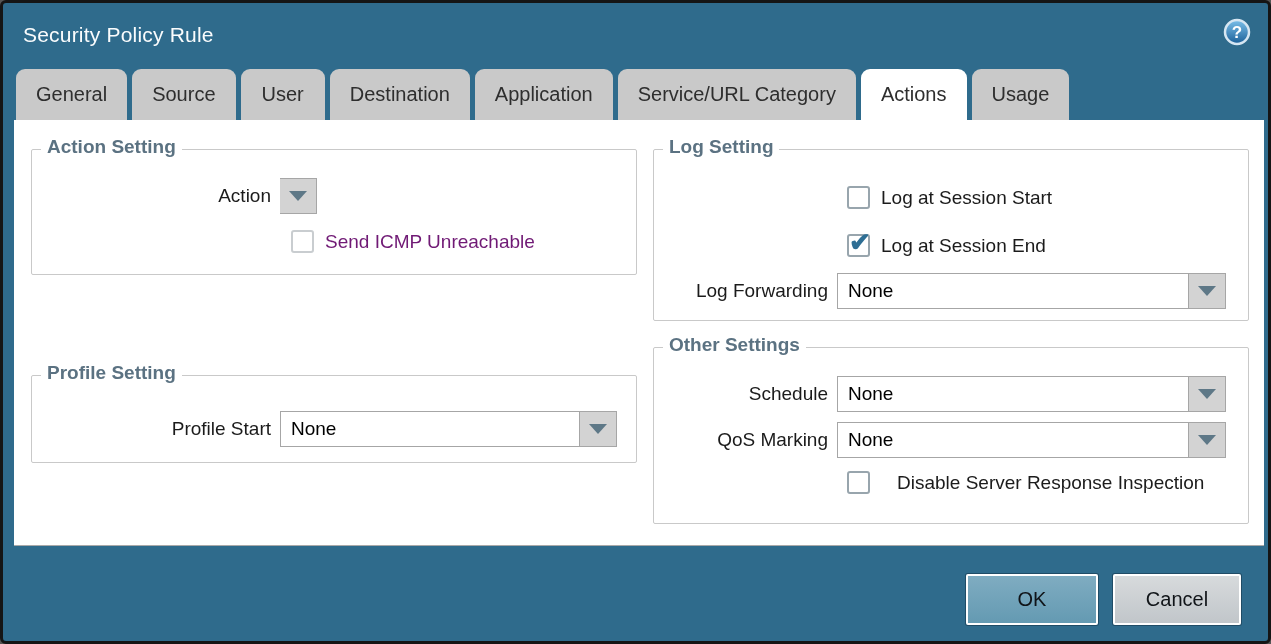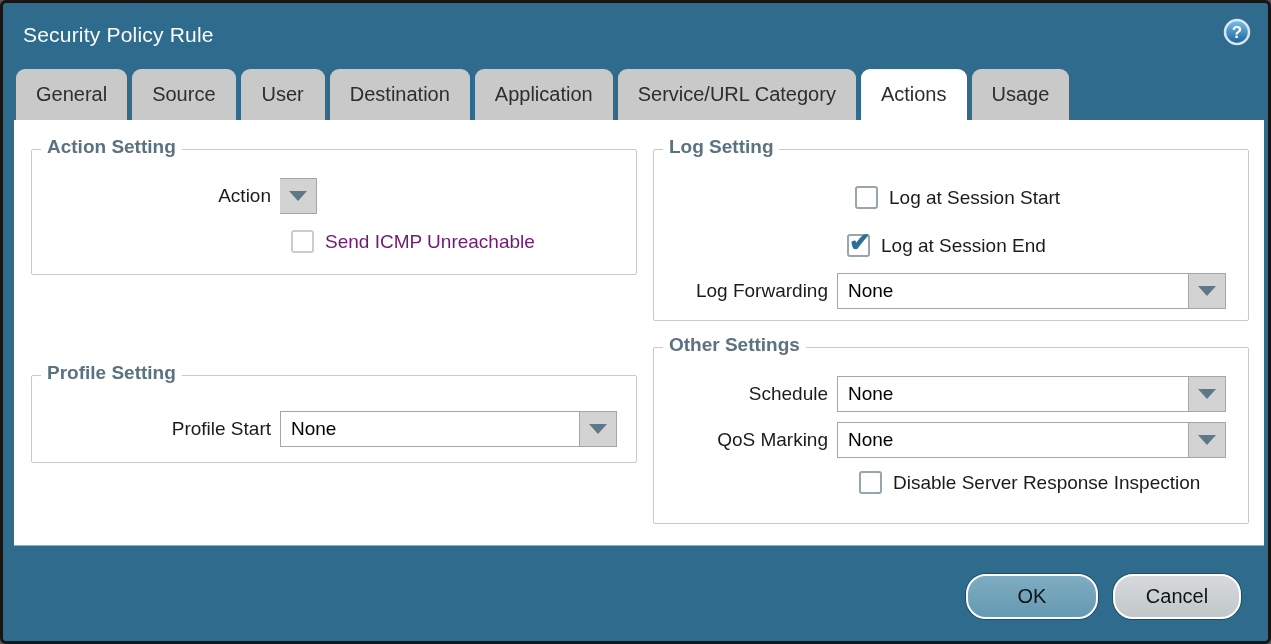--- a/index.html
+++ b/index.html
@@ -63,21 +63,21 @@
   }
   .cb.disabled { border-color: #C9CDD0; cursor: default; }
   .cb .mark {
     position: absolute; left: 0px; top: -7px;
     color: #2E6E94; font-size: 26px; font-weight: bold; line-height: 1;
   }
   .cb-label { font-size: 19px; color: #1B1B1B; margin-left: 11px; white-space: nowrap; }
   .cb-label.disabled { color: #701a75; }
   
   .btn {
-    position: absolute; height: 45px; border: 2px solid #FFFFFF; border-radius: 20px;
+    position: absolute; height: 51px; border: 2px solid #FFFFFF; border-radius: 2px;
     font-size: 20px; color: #101418; display: flex; align-items: center; justify-content: center;
     cursor: pointer; box-shadow: 0 0 0 1px rgba(15,40,55,0.45);
     font-family: "Liberation Sans", sans-serif;
     text-align: center;
   }
   .btn-ok { left: 963px; top: 571px; width: 132px; background: linear-gradient(#7FACC1, #649AB2); }
   .btn-cancel { left: 1110px; top: 571px; width: 128px; background: linear-gradient(#D7DADC, #C1C6CA); }
 </style>
 </head>
 <body>
@@ -122,21 +122,21 @@
         </div>
       </div>
       <div class="row" style="left:259px; top:80px;">
         <span class="cb disabled"></span>
         <span class="cb-label disabled">Send ICMP Unreachable</span>
       </div>
     </div>
 
     <div class="fieldset" style="left:639px; top:29px; width:596px; height:172px;">
       <span class="legend">Log Setting</span>
-      <div class="row" style="left:193px; top:36px;margin-left:8px;">
+      <div class="row" style="left:193px; top:36px;">
         <span class="cb"></span>
         <span class="cb-label">Log at Session Start</span>
       </div>
       <div class="row" style="left:193px; top:84px;">
         <span class="cb">
           <span class="mark">✔</span>
         </span>
         <span class="cb-label">Log at Session End</span>
       </div>
       <div class="row" style="left:0; top:123px; width:581px;">
@@ -176,21 +176,21 @@
       </div>
       <div class="row" style="left:0; top:74px; width:581px;">
         <span class="row-label" style="flex:0 0 183px; padding-right:9px;">QoS Marking</span>
         <div class="combo" style="width:389px;">
           <div class="combo-input">None</div>
           <div class="combo-btn">
             <span class="arrow-down"></span>
           </div>
         </div>
       </div>
-      <div class="row" style="left:205px; top:123px;">
+      <div class="row" style="left:193px; top:123px;gap:16px;">
         <span class="cb"></span>
         <span class="cb-label">Disable Server Response Inspection</span>
       </div>
     </div>
 
   </div>
 
   <div class="btn btn-ok">OK</div>
   <div class="btn btn-cancel">Cancel</div>
 

